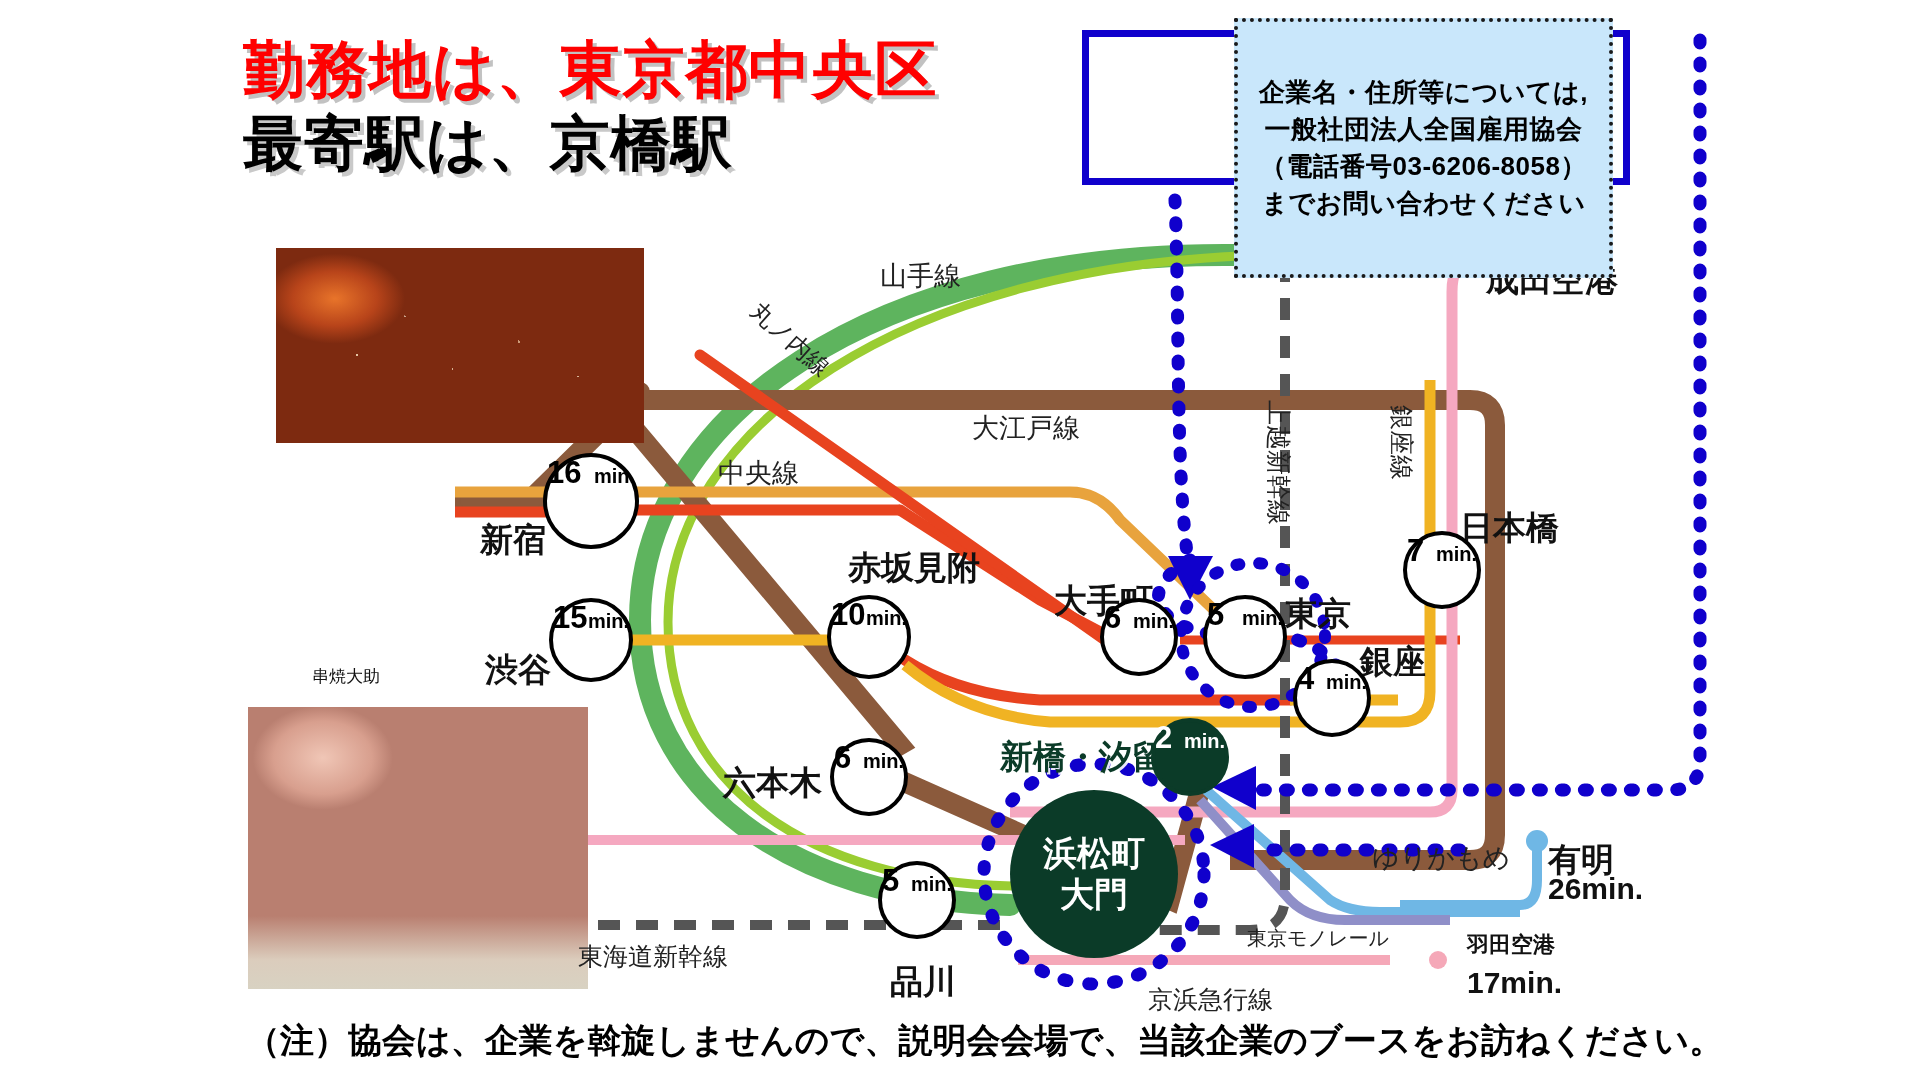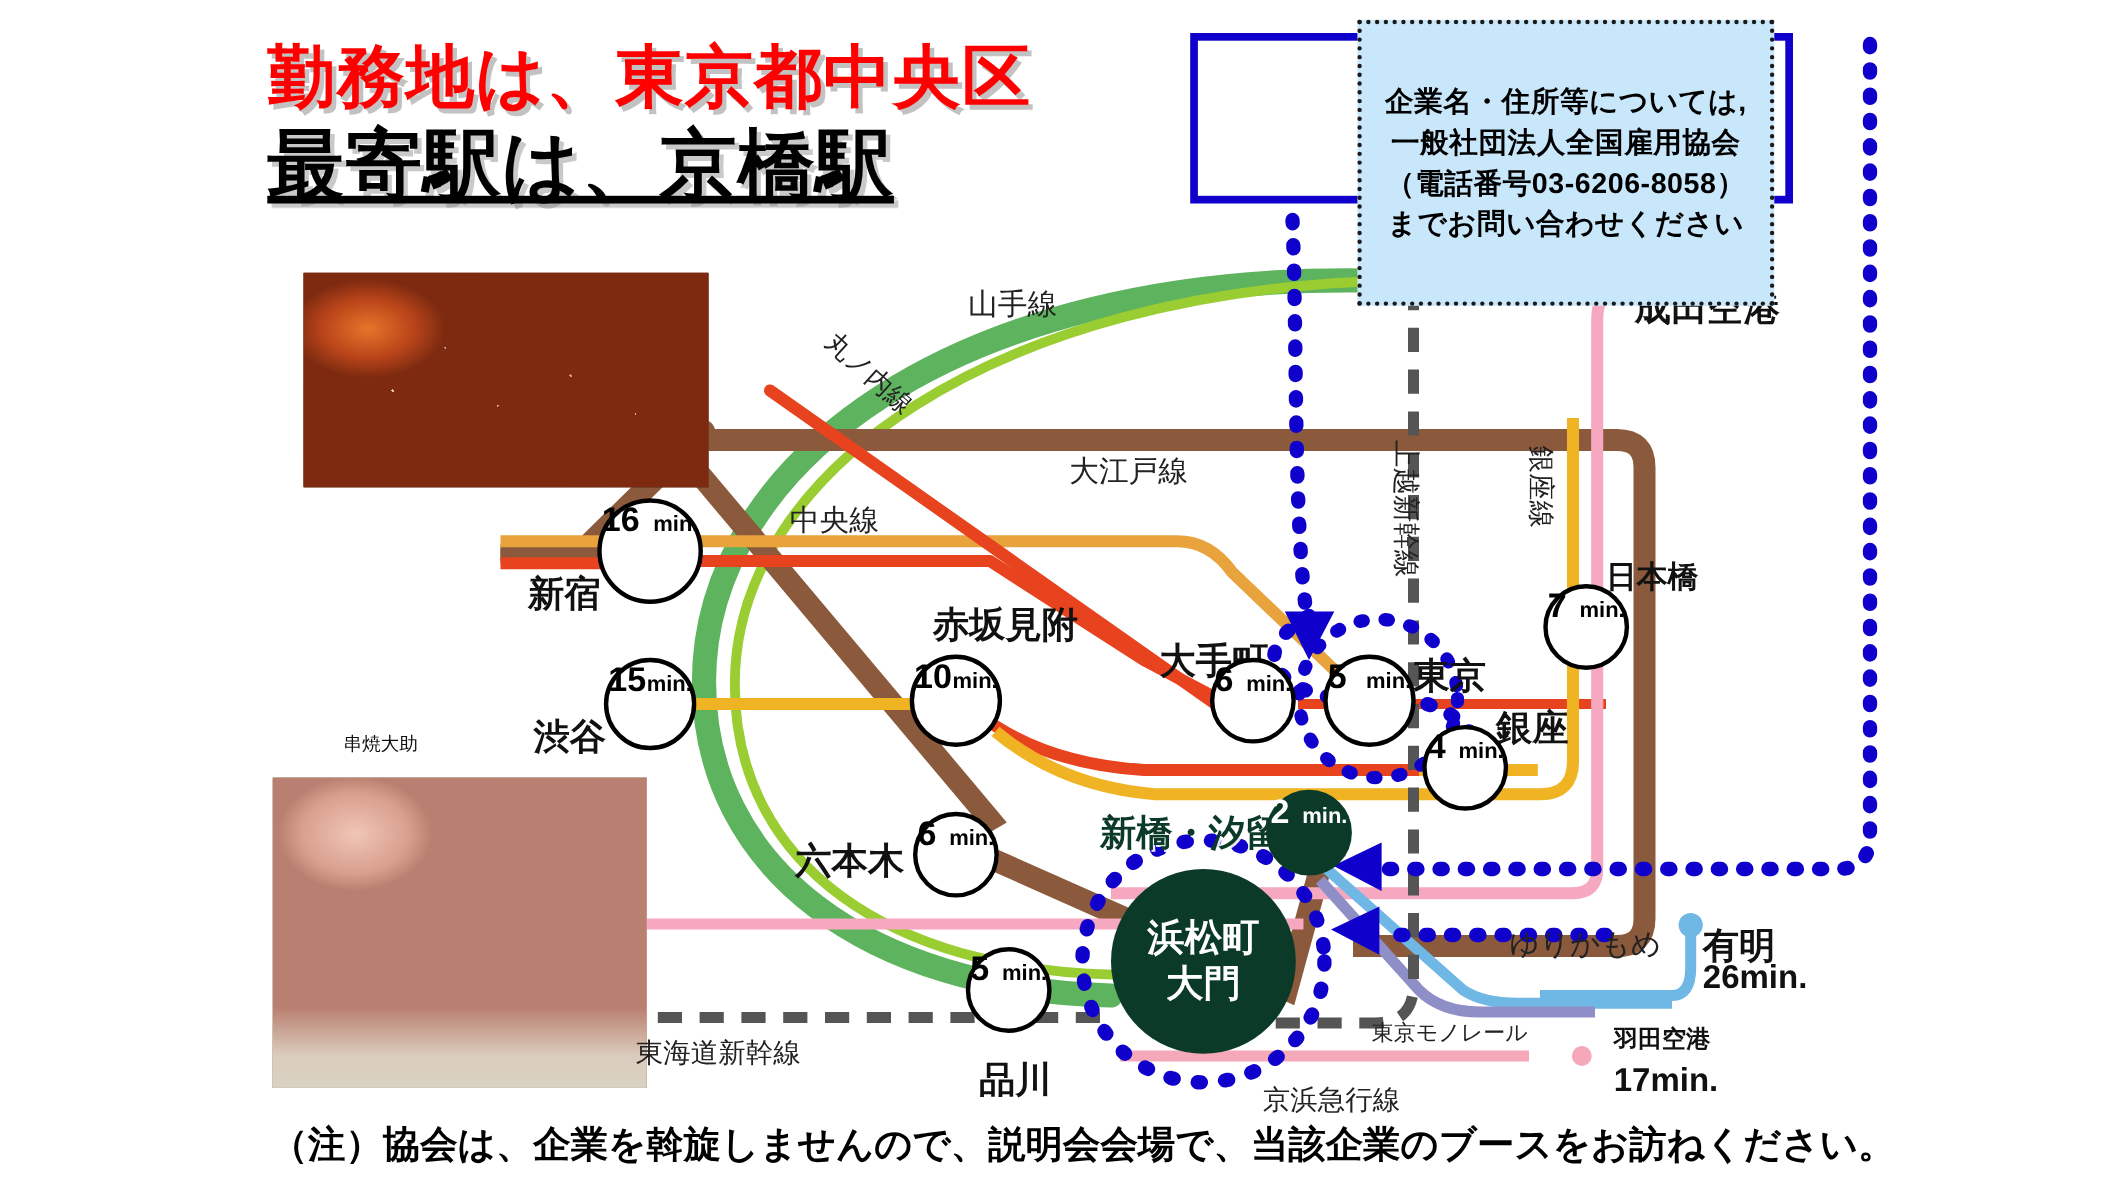--- a/index.html
+++ b/index.html
@@ -8,24 +8,23 @@
 
   
   .title-red{
     position:absolute;left:243px;top:28px;
     font-size:62px;font-weight:bold;color:#FF0000;
     letter-spacing:1px;white-space:nowrap;
     text-shadow:4px 4px 0 rgba(120,120,120,0.45);
   }
   .title-black{
     position:absolute;left:243px;top:104px;
-    font-size:70px;font-weight:bold;color:#000000;
+    font-size:60px;font-weight:bold;color:#000000;
     letter-spacing:1px;white-space:nowrap;
     text-shadow:4px 4px 0 rgba(120,120,120,0.40);
-    text-decoration:underline;
   }
 
   
   .bluebox{
     position:absolute;left:1082px;top:30px;width:548px;height:155px;
     border:7px solid #1000CC;background:#ffffff;box-sizing:border-box;
   }
   .bluebox-label{
     position:absolute;left:1082px;top:42px;width:548px;
     text-align:center;font-size:58px;font-weight:bold;color:#000;
@@ -212,21 +211,21 @@
       <div class="lbl lbl-line" style="position: absolute; left: 1148px; top: 983px; font-size: 25px;">京浜急行線</div>
       <div class="lbl lbl-line" style="position: absolute; left: 1372px; top: 840px; font-size: 27px;">ゆりかもめ</div>
     </div>
   <div id="station-labels">
       <div class="lbl" style="position: absolute; left: 480px; top: 518px; font-size: 33px;">新宿</div>
       <div class="lbl" style="position: absolute; left: 485px; top: 648px; font-size: 33px;">渋谷</div>
       <div class="lbl" style="position: absolute; left: 848px; top: 546px; font-size: 33px;">赤坂見附</div>
       <div class="lbl" style="position: absolute; left: 1054px; top: 579px; font-size: 33px;">大手町</div>
       <div class="lbl" style="position: absolute; left: 1285px; top: 592px; font-size: 33px;">東京</div>
       <div class="lbl" style="position: absolute; left: 1360px; top: 640px; font-size: 33px;">銀座</div>
-      <div class="lbl" style="position: absolute; left: 1460px; top: 506px; font-size: 28px;">日本橋</div>
+      <div class="lbl" style="position: absolute; left: 1460px; top: 506px; font-size: 33px;">日本橋</div>
       <div class="lbl" style="position: absolute; left: 723px; top: 761px; font-size: 33px;">六本木</div>
       <div class="lbl" style="position: absolute; left: 890px; top: 960px; font-size: 33px;">品川</div>
       <div class="lbl" style="position: absolute; left: 1486px; top: 258px; font-size: 33px;">成田空港</div>
       <div class="lbl" style="position: absolute; left: 1548px; top: 838px; font-size: 33px;">有明</div>
       <div class="lbl" style="position: absolute; left: 1467px; top: 930px; font-size: 22px;">羽田空港</div>
       <div class="lbl" style="position: absolute; left: 1000px; top: 735px; font-size: 33px; color: rgb(11, 59, 40); text-shadow: rgba(255, 255, 255, 0.9) 2px 2px 0px;">新橋・汐留</div>
     </div>
   <div id="extra-times">
       <div class="lbl" style="position: absolute; left: 1548px; top: 872px; font-size: 30px;">26min.</div>
       <div class="lbl" style="position: absolute; left: 1467px; top: 966px; font-size: 30px;">17min.</div>

